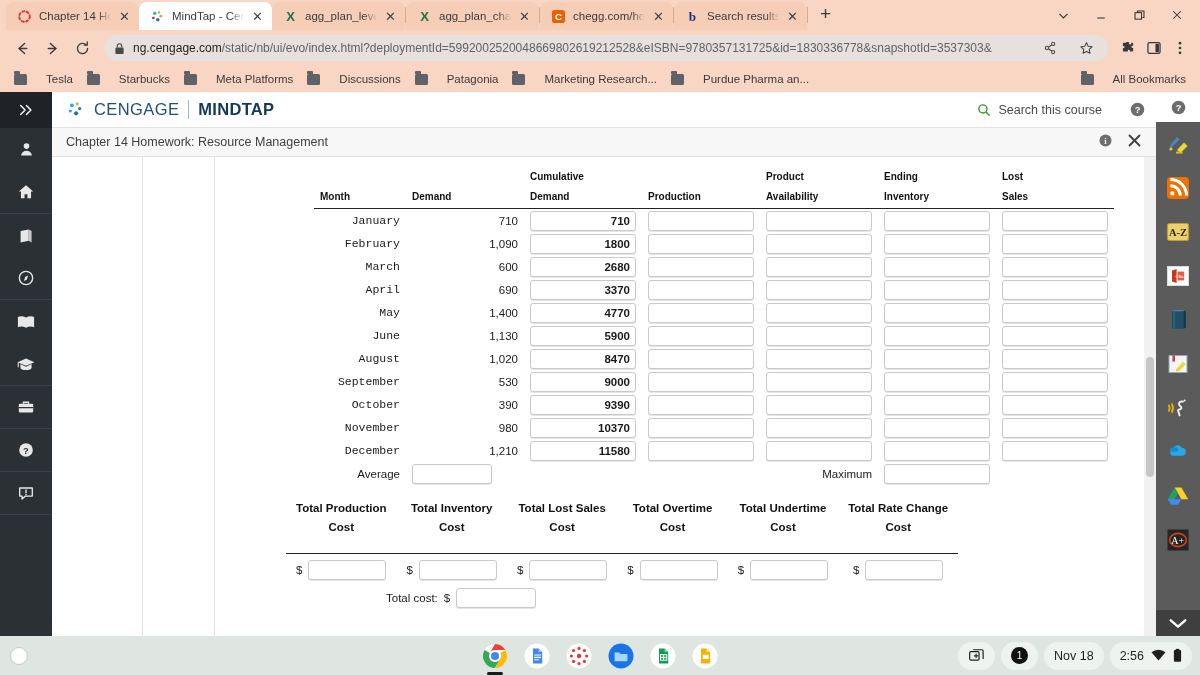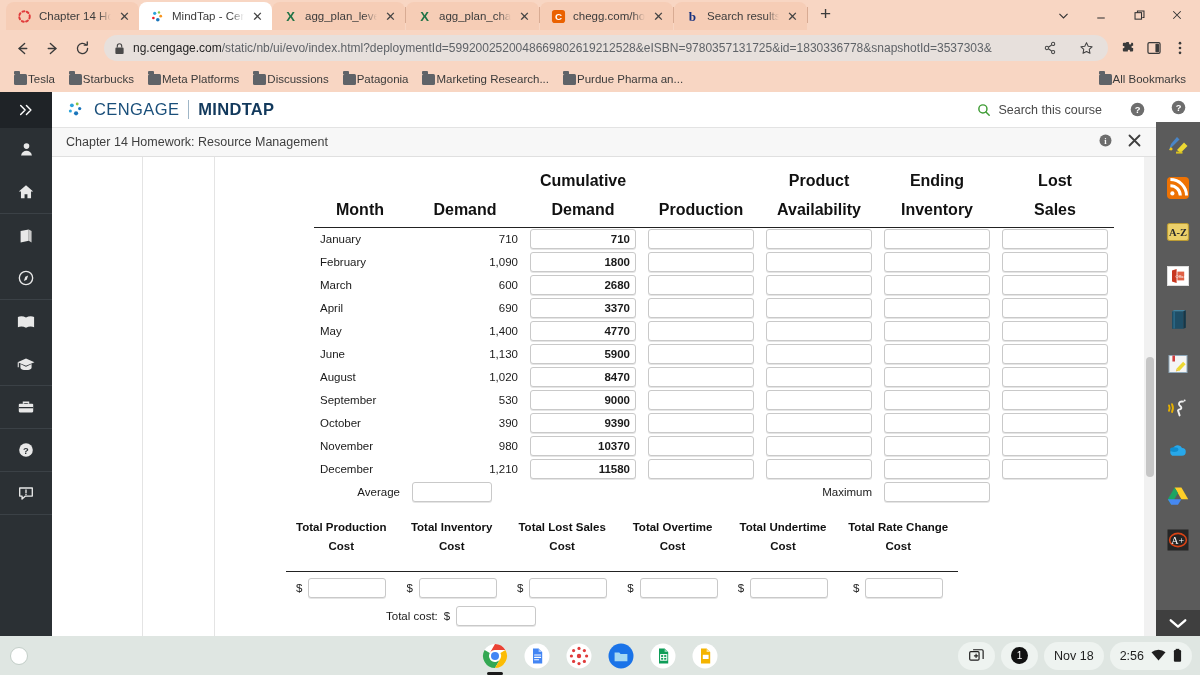--- a/index.html
+++ b/index.html
@@ -46,21 +46,21 @@
     display: flex; align-items: center; padding: 0 10px; gap: 8px; margin: 0 6px;
     font-size: 12px; color: #3b3b3b; overflow: hidden;
   }
   .omni-url { white-space: nowrap; overflow: hidden; }
   .omni-url .dom { color: #1f1f1f; }
   .omni-url .rest { color: #5f6368; }
   .omni-right { margin-left:auto; display:flex; align-items:center; gap:12px; flex:none; padding-left:8px;}
   .tb-ico { width: 24px; height: 24px; display:flex; align-items:center; justify-content:center; color:#3a3a3a; }
 
   .bookmarks { height: 26px; display: flex; align-items: center; gap: 2px; padding: 0 8px; background:#f8d6c3; }
-  .bm { display:flex; align-items:center; gap:1px; padding: 2px 6px; font-size: 11.5px; color: #3a3a3a; white-space: nowrap;}
+  .bm { display:flex; align-items:center; gap:19px; padding: 2px 6px; font-size: 11.5px; color: #3a3a3a; white-space: nowrap;}
   .bm-all { margin-left:auto; }
   .folder { width: 13px; height: 11px; background: #5f6368; border-radius: 1.5px; position: relative; flex:none;}
   .folder:after{content:"";position:absolute;top:-2.5px;left:0;width:6px;height:3px;background:#5f6368;border-radius:1px 1px 0 0;}
 
   
   .viewport { height: 544px; display: flex; background: #fff; }
 
   .lnav { width: 52px; background: #2b3034; flex: none; }
   .lnav-top { height: 36px; background: #1f2327; display:flex; align-items:center; justify-content:center; color:#fff; font-size:14px;}
   .lnav-item { height: 43px; display:flex; align-items:center; justify-content:center; color:#e8e8e8; }
@@ -86,26 +86,26 @@
   }
   .sub-right { margin-left:auto; display:flex; align-items:center; gap:14px; padding-right: 14px; }
 
   .doc-area { flex: 1; position: relative; background: #fff; overflow: hidden; }
   .rail { position:absolute; top:0; bottom:0; width:1px; background:#e4e4e4; }
 
   .sheet { position: absolute; left: 162px; top: 0; right: 1px; bottom: 0; }
 
   table.agg { border-collapse: collapse; margin-top: 10px; margin-left: 100px; }
   table.agg th {
-    font-size: 16px; color: #111; font-weight: bold; text-align: center;
+    font-size: 10px; color: #111; font-weight: bold; text-align: left;
     padding: 2px 6px; vertical-align: bottom; line-height: 1.55;
   }
   table.agg thead tr.hdr th { border-bottom: 1.6px solid #222; padding-bottom: 4px; }
   table.agg td { font-size: 11.5px; color: #1a1a1a; padding: 1.5px 6px; height: 23px; }
-  td.month { text-align: left; padding-left: 8px; width: 92px; }
+  td.month { text-align: right; padding-left: 8px; width: 92px; font-family: Liberation Mono, monospace; }
   td.num { text-align: right; width: 80px; padding-right: 12px; }
   td.cell { width: 118px; padding: 1px 4px; }
 
   .fld {
     width: 100%; height: 20px; border: 1px solid #c9c9c9; border-radius: 3px;
     background: #fff; box-shadow: 0 1px 0 rgba(0,0,0,.10);
     font-family: "Liberation Sans", sans-serif; font-size: 11.5px; font-weight: bold;
     color: #1a1a1a; text-align: right; padding: 0 5px; display:block;
   }
   .fld.empty { font-weight: normal; }

